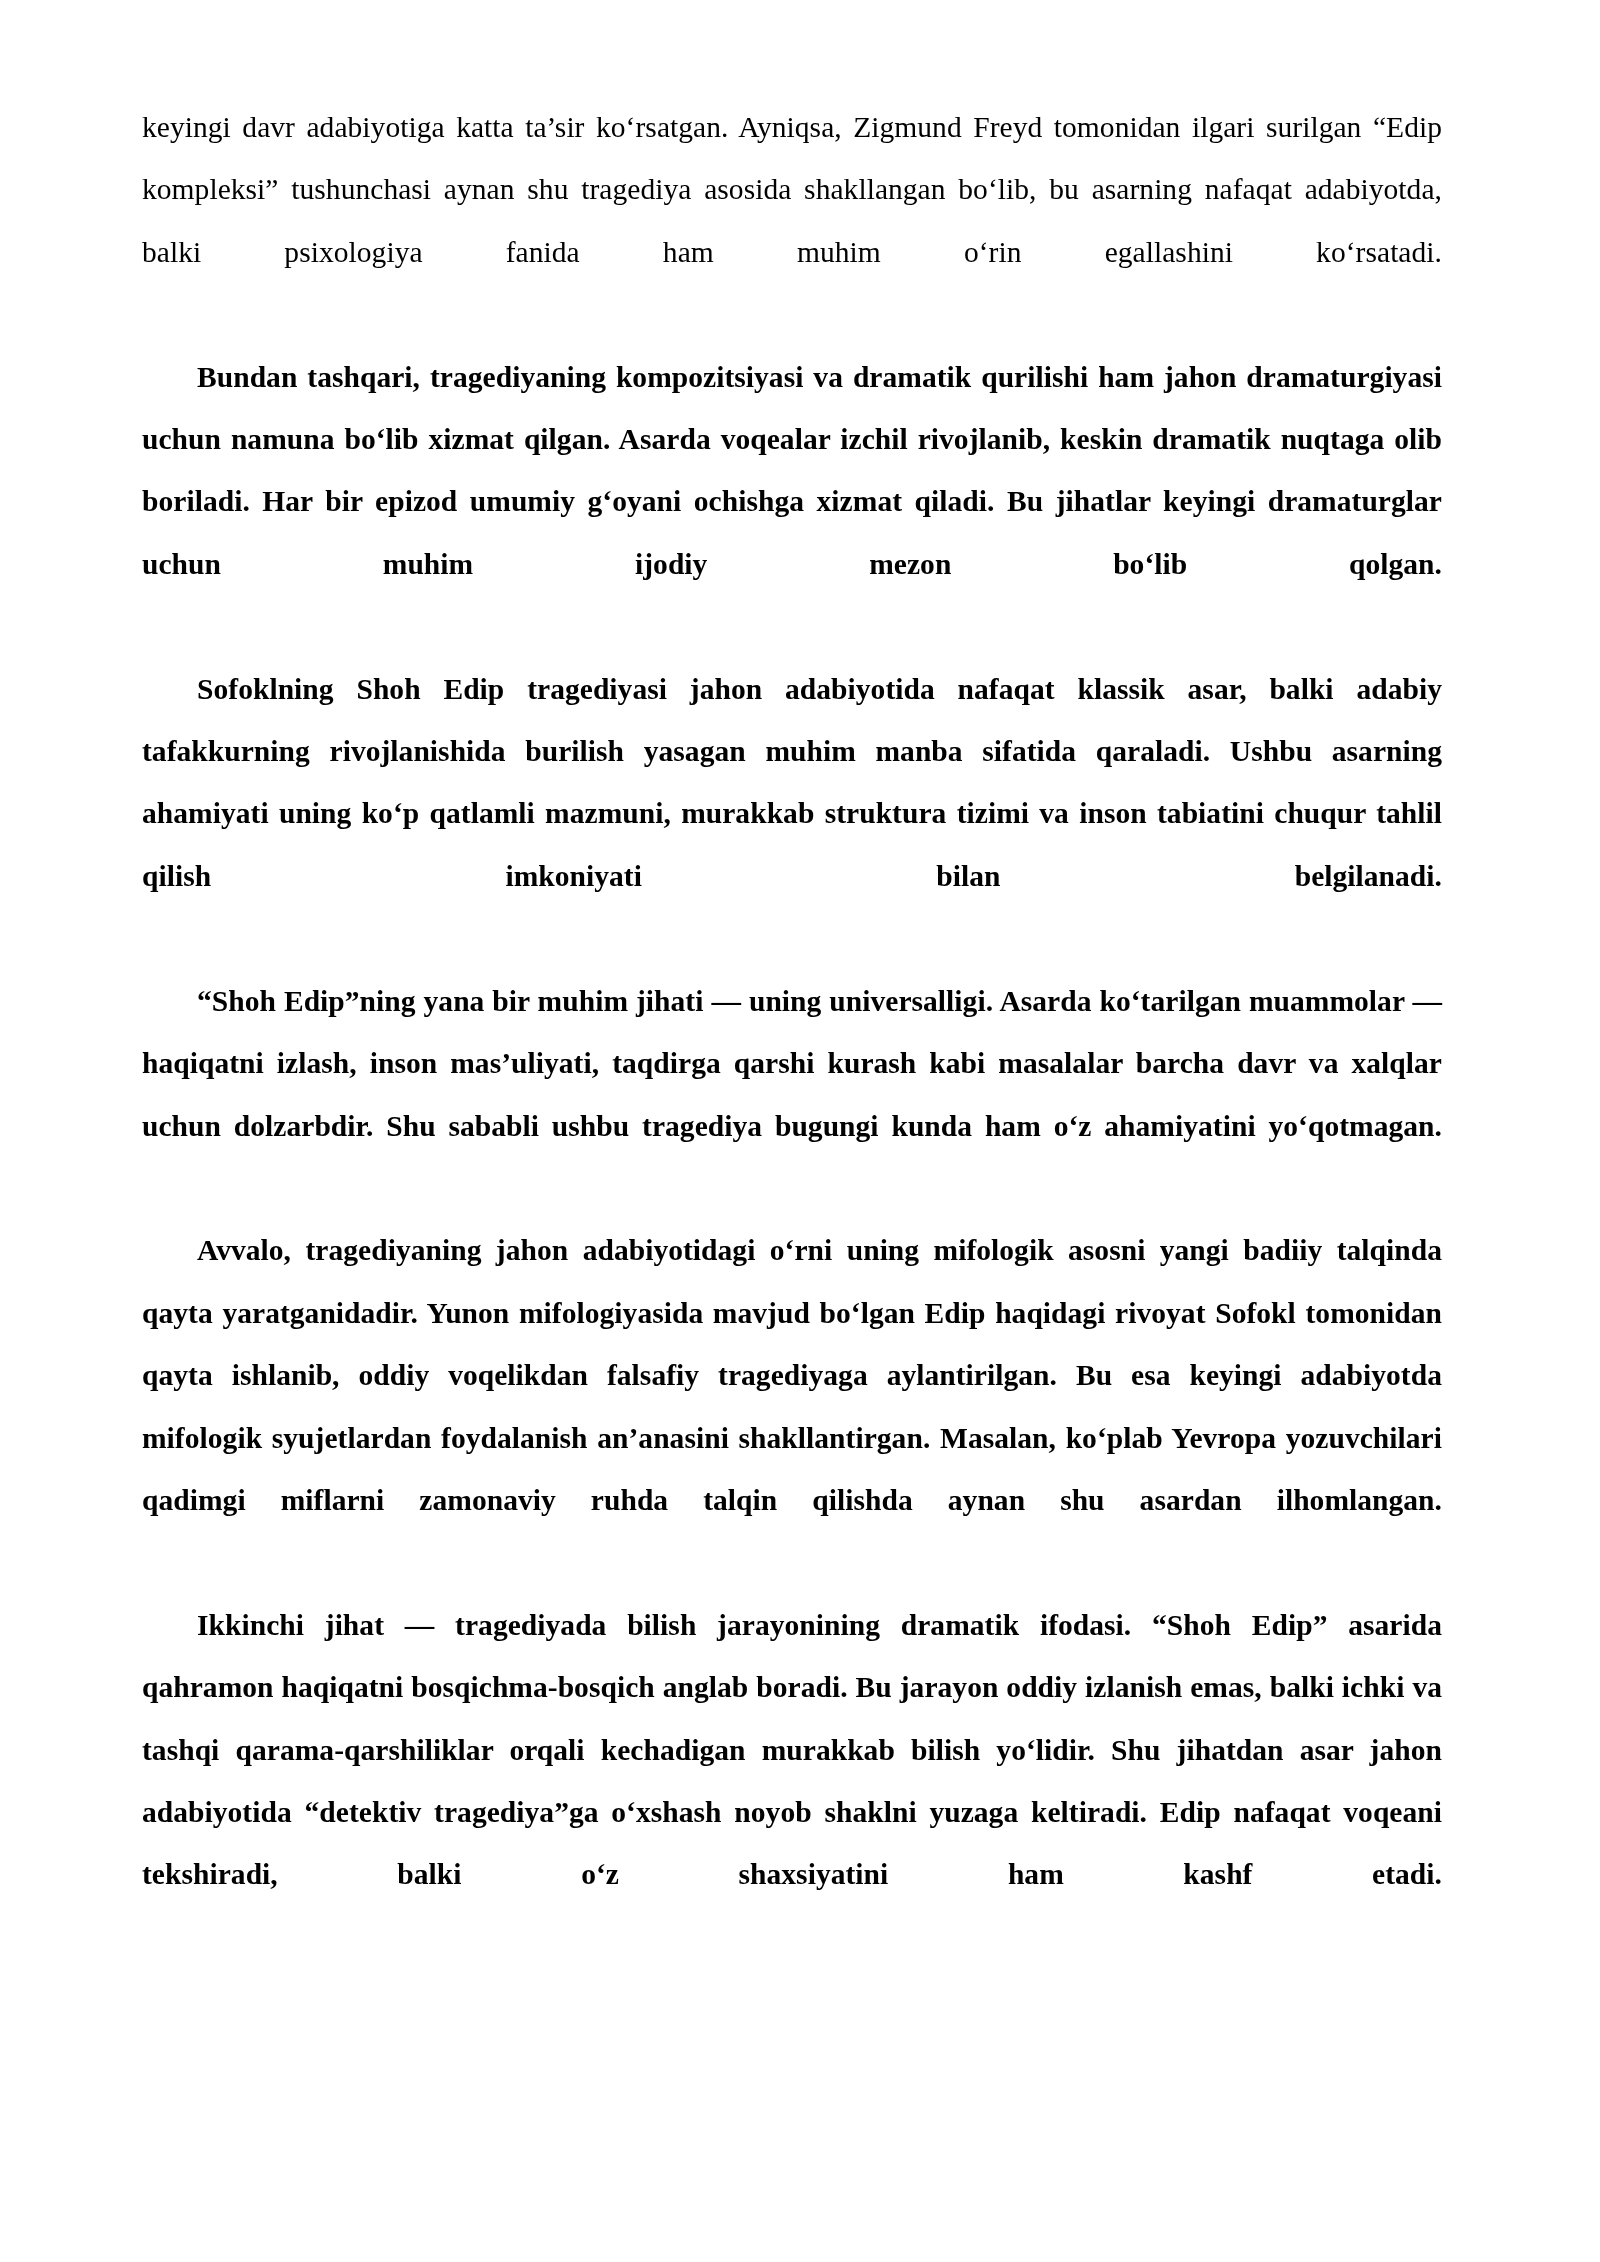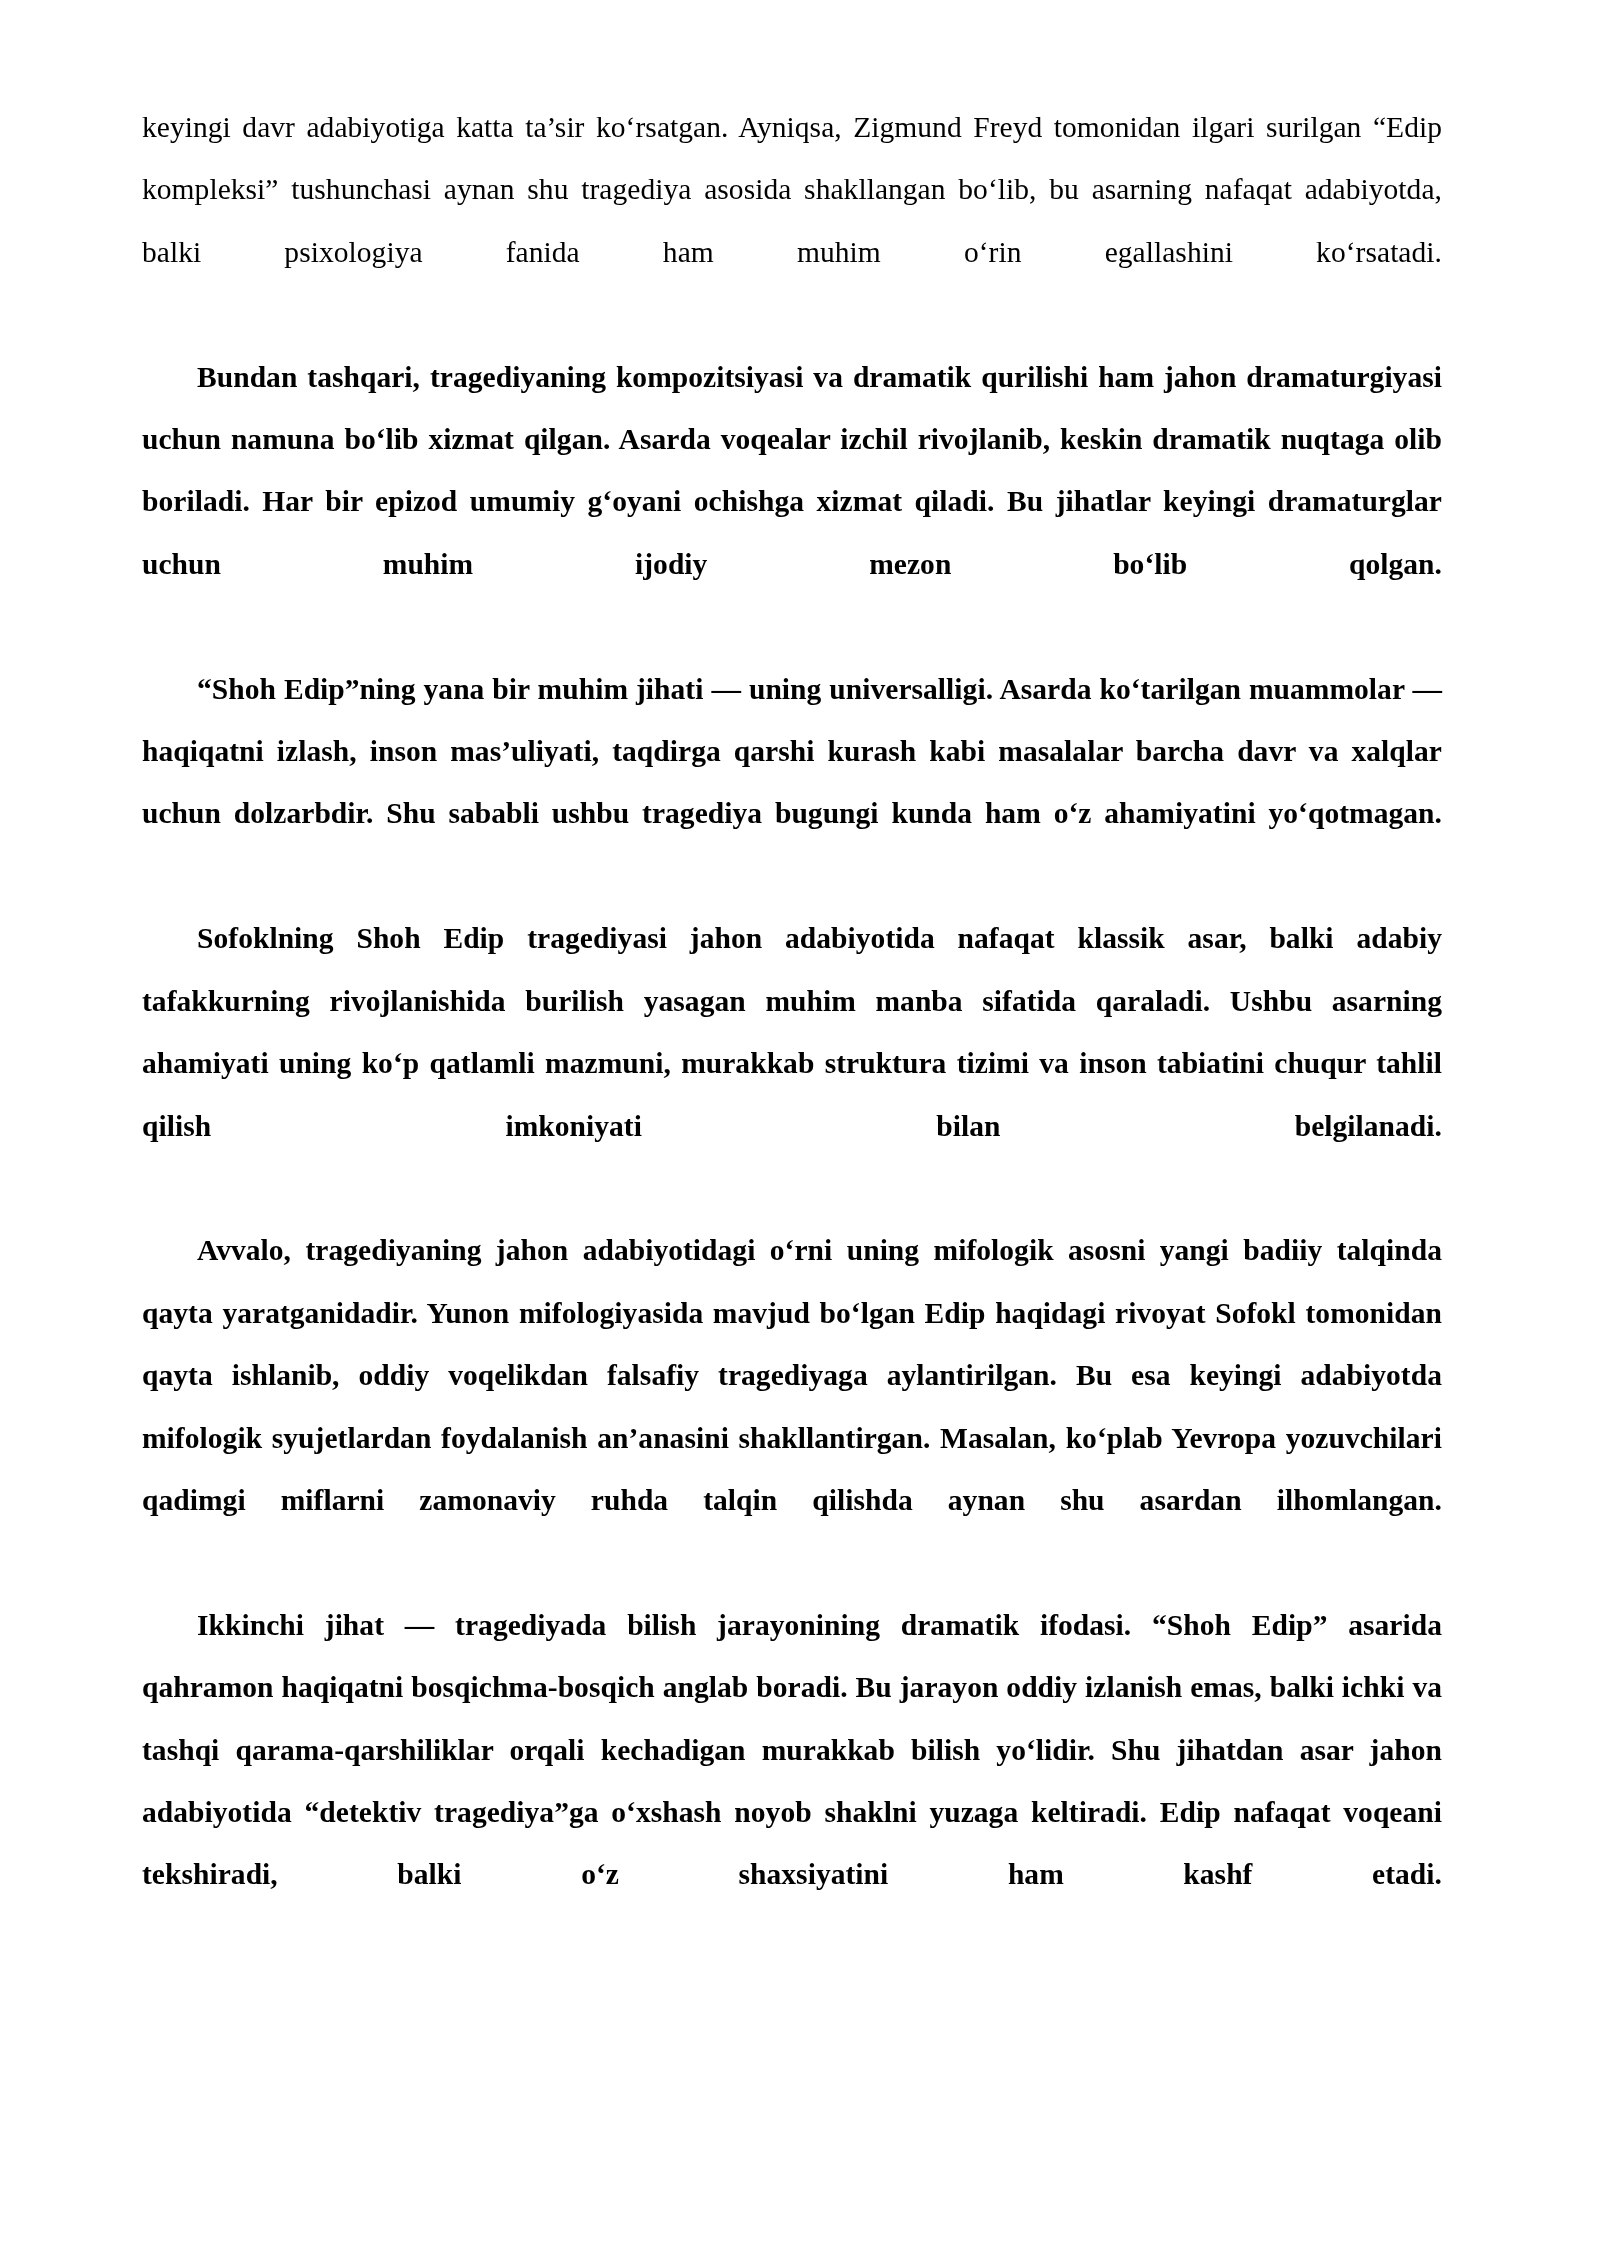--- a/index.html
+++ b/index.html
@@ -49,18 +49,18 @@
     width: 100%;
   }
 </style>
 </head>
 <body>
 
 <div class="page">
   <div class="text-column">
     <p class="para">keyingi davr adabiyotiga katta ta’sir ko‘rsatgan. Ayniqsa, Zigmund Freyd tomonidan ilgari surilgan “Edip kompleksi” tushunchasi aynan shu tragediya asosida shakllangan bo‘lib, bu asarning nafaqat adabiyotda, balki psixologiya fanida ham muhim o‘rin egallashini ko‘rsatadi.</p>
     <p class="para indent">Bundan tashqari, tragediyaning kompozitsiyasi va dramatik qurilishi ham jahon dramaturgiyasi uchun namuna bo‘lib xizmat qilgan. Asarda voqealar izchil rivojlanib, keskin dramatik nuqtaga olib boriladi. Har bir epizod umumiy g‘oyani ochishga xizmat qiladi. Bu jihatlar keyingi dramaturglar uchun muhim ijodiy mezon bo‘lib qolgan.</p>
+    <p class="para indent">Sofoklning Shoh Edip tragediyasi jahon adabiyotida nafaqat klassik asar, balki adabiy tafakkurning rivojlanishida burilish yasagan muhim manba sifatida qaraladi. Ushbu asarning ahamiyati uning ko‘p qatlamli mazmuni, murakkab struktura tizimi va inson tabiatini chuqur tahlil qilish imkoniyati bilan belgilanadi.</p>
     <p class="para indent">“Shoh Edip”ning yana bir muhim jihati — uning universalligi. Asarda ko‘tarilgan muammolar — haqiqatni izlash, inson mas’uliyati, taqdirga qarshi kurash kabi masalalar barcha davr va xalqlar uchun dolzarbdir. Shu sababli ushbu tragediya bugungi kunda ham o‘z ahamiyatini yo‘qotmagan.</p>
-    <p class="para indent">Sofoklning Shoh Edip tragediyasi jahon adabiyotida nafaqat klassik asar, balki adabiy tafakkurning rivojlanishida burilish yasagan muhim manba sifatida qaraladi. Ushbu asarning ahamiyati uning ko‘p qatlamli mazmuni, murakkab struktura tizimi va inson tabiatini chuqur tahlil qilish imkoniyati bilan belgilanadi.</p>
     <p class="para indent">Avvalo, tragediyaning jahon adabiyotidagi o‘rni uning mifologik asosni yangi badiiy talqinda qayta yaratganidadir. Yunon mifologiyasida mavjud bo‘lgan Edip haqidagi rivoyat Sofokl tomonidan qayta ishlanib, oddiy voqelikdan falsafiy tragediyaga aylantirilgan. Bu esa keyingi adabiyotda mifologik syujetlardan foydalanish an’anasini shakllantirgan. Masalan, ko‘plab Yevropa yozuvchilari qadimgi miflarni zamonaviy ruhda talqin qilishda aynan shu asardan ilhomlangan.</p>
     <p class="para indent">Ikkinchi jihat — tragediyada bilish jarayonining dramatik ifodasi. “Shoh Edip” asarida qahramon haqiqatni bosqichma-bosqich anglab boradi. Bu jarayon oddiy izlanish emas, balki ichki va tashqi qarama-qarshiliklar orqali kechadigan murakkab bilish yo‘lidir. Shu jihatdan asar jahon adabiyotida “detektiv tragediya”ga o‘xshash noyob shaklni yuzaga keltiradi. Edip nafaqat voqeani tekshiradi, balki o‘z shaxsiyatini ham kashf etadi.</p>
   </div>
 </div>
 
 </body></html>

